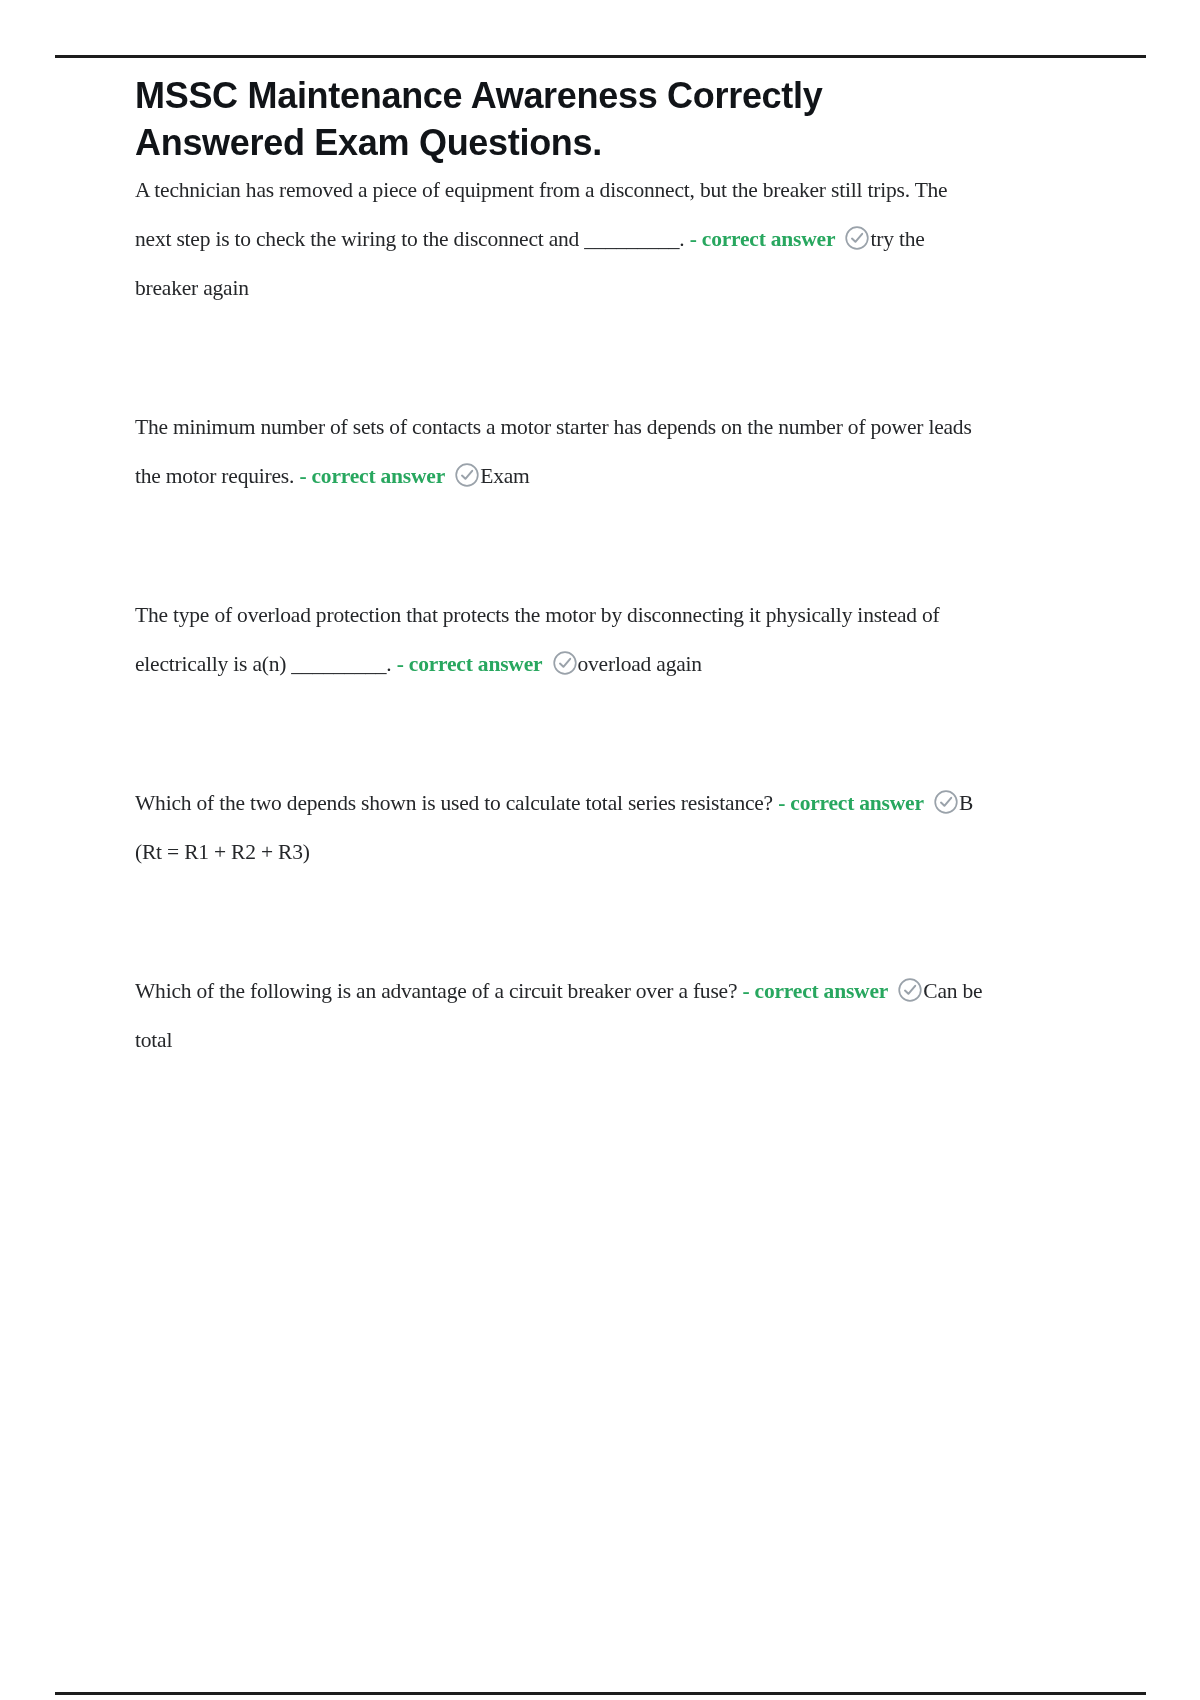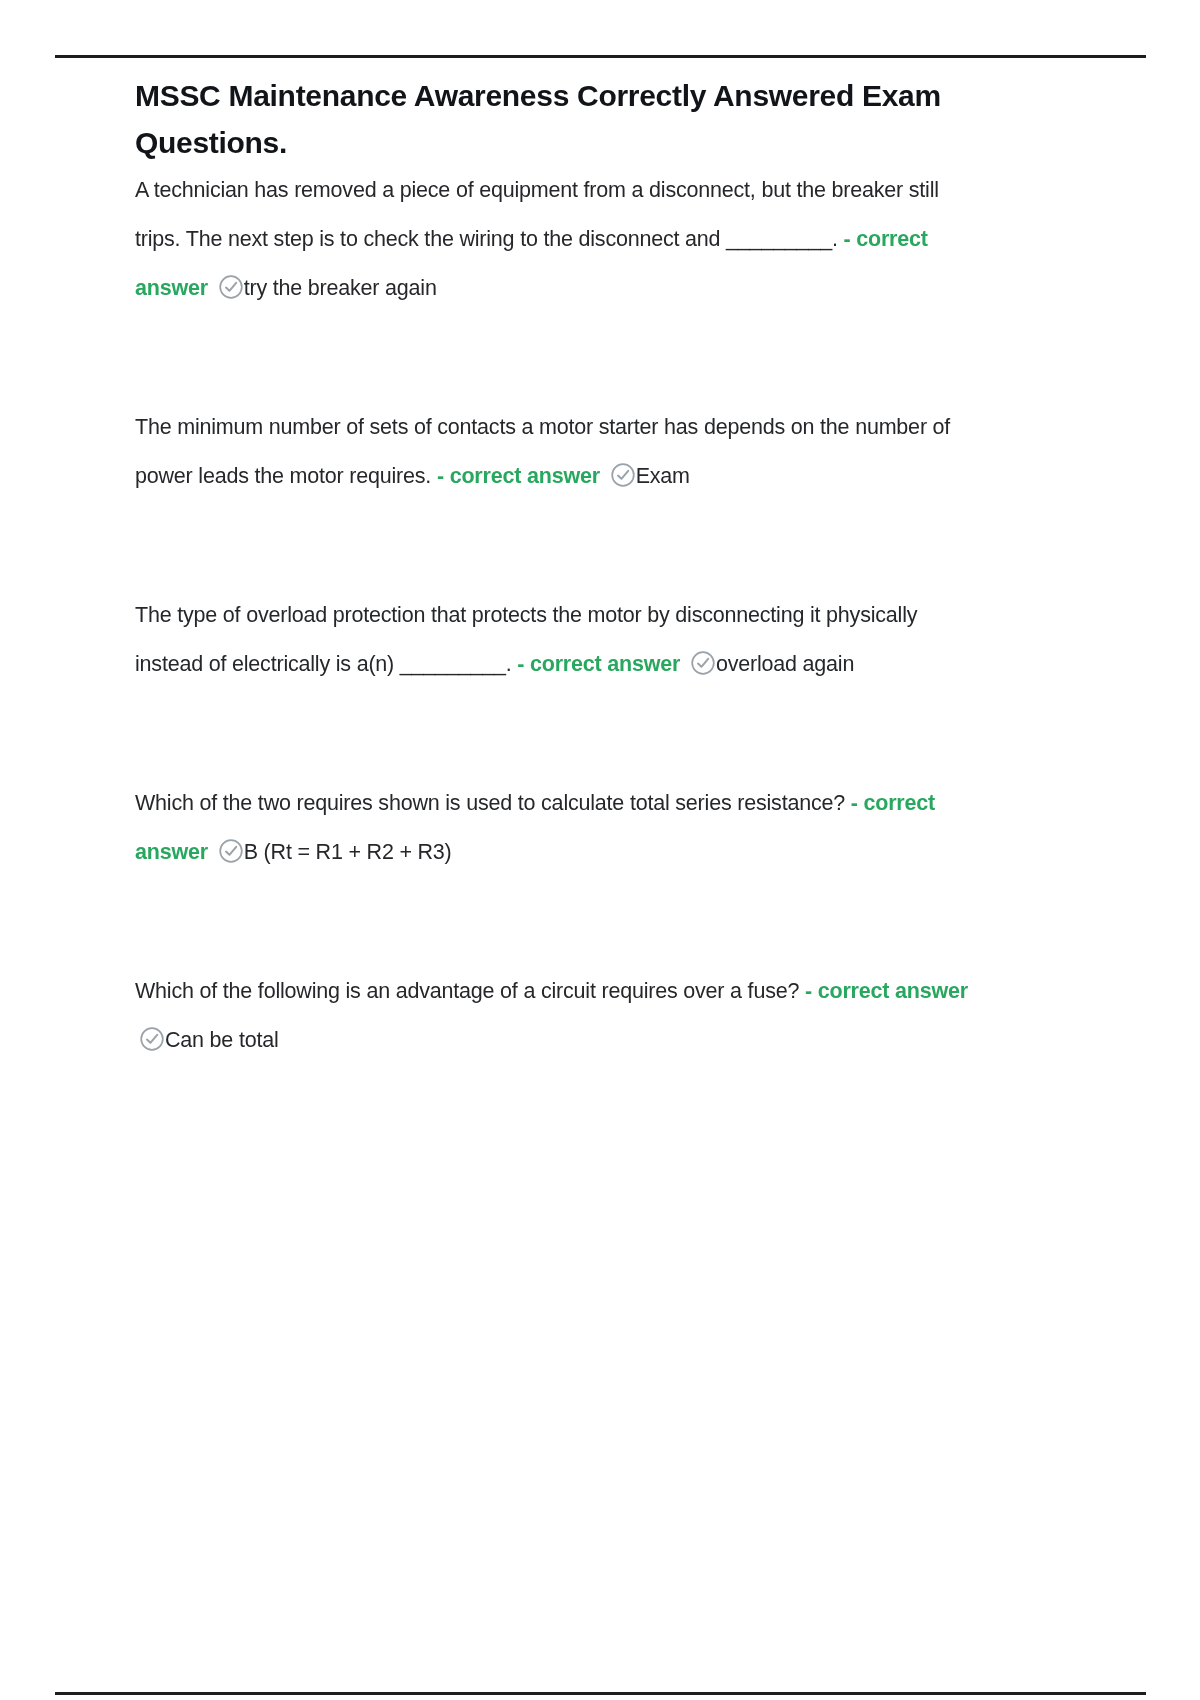--- a/index.html
+++ b/index.html
@@ -19,35 +19,36 @@
   }
   .rule-top { top: 55px; }
   .rule-bottom { top: 1692px; }
   .content {
     position: absolute;
     left: 135px;
     top: 72px;
     width: 850px;
   }
   h1.page-title {
-    font-size: 30px;
+    font-size: 36px;
     line-height: 47px;
     font-weight: 700;
     color: #111418;
     letter-spacing: -0.3px;
     margin: 0;
     max-width: 812px;
   }
   .qa {
     font-size: 21.5px;
     line-height: 49px;
     letter-spacing: -0.2px;
     color: #25272a;
     margin: 0 0 90px 0;
     text-align: left;
+    font-family: Liberation Serif, serif;
   }
   .qa:last-child { margin-bottom: 0; }
   .answer-label {
     color: var(--accent, #28a75f);
     font-weight: 700;
   }
   .check-icon {
     display: inline-block;
     vertical-align: -5px;
     margin-left: 4px;
@@ -72,26 +73,26 @@
   <p class="qa"><span>The minimum number of sets of contacts a motor starter has depends on the number of power leads the motor requires.</span> <span class="answer-label">- correct answer</span> <span class="check-icon"><svg width="26" height="26" viewBox="0 0 26 26" fill="none" xmlns="http://www.w3.org/2000/svg">
             <circle cx="13" cy="13" r="10.8" stroke="#9aa2aa" stroke-width="1.7" fill="none"></circle>
             <path d="M8 13.6 L11.4 16.8 L18.2 8.8" stroke="#9aa2aa" stroke-width="2" fill="none" stroke-linecap="round" stroke-linejoin="round"></path>
           </svg></span><span>Exam</span></p>
 
   <p class="qa"><span>The type of overload protection that protects the motor by disconnecting it physically instead of electrically is a(n) _________.</span> <span class="answer-label">- correct answer</span> <span class="check-icon"><svg width="26" height="26" viewBox="0 0 26 26" fill="none" xmlns="http://www.w3.org/2000/svg">
             <circle cx="13" cy="13" r="10.8" stroke="#9aa2aa" stroke-width="1.7" fill="none"></circle>
             <path d="M8 13.6 L11.4 16.8 L18.2 8.8" stroke="#9aa2aa" stroke-width="2" fill="none" stroke-linecap="round" stroke-linejoin="round"></path>
           </svg></span><span>overload again</span></p>
 
-  <p class="qa"><span>Which of the two requires shown is used to calculate total series resistance?</span> <span class="answer-label">- correct answer</span> <span class="check-icon"><svg width="26" height="26" viewBox="0 0 26 26" fill="none" xmlns="http://www.w3.org/2000/svg">
+  <p class="qa"><span>Which of the two depends shown is used to calculate total series resistance?</span> <span class="answer-label">- correct answer</span> <span class="check-icon"><svg width="26" height="26" viewBox="0 0 26 26" fill="none" xmlns="http://www.w3.org/2000/svg">
             <circle cx="13" cy="13" r="10.8" stroke="#9aa2aa" stroke-width="1.7" fill="none"></circle>
             <path d="M8 13.6 L11.4 16.8 L18.2 8.8" stroke="#9aa2aa" stroke-width="2" fill="none" stroke-linecap="round" stroke-linejoin="round"></path>
           </svg></span><span>B (Rt = R1 + R2 + R3)</span></p>
 
-  <p class="qa"><span>Which of the following is an advantage of a circuit requires over a fuse?</span> <span class="answer-label">- correct answer</span> <span class="check-icon"><svg width="26" height="26" viewBox="0 0 26 26" fill="none" xmlns="http://www.w3.org/2000/svg">
+  <p class="qa"><span>Which of the following is an advantage of a circuit breaker over a fuse?</span> <span class="answer-label">- correct answer</span> <span class="check-icon"><svg width="26" height="26" viewBox="0 0 26 26" fill="none" xmlns="http://www.w3.org/2000/svg">
             <circle cx="13" cy="13" r="10.8" stroke="#9aa2aa" stroke-width="1.7" fill="none"></circle>
             <path d="M8 13.6 L11.4 16.8 L18.2 8.8" stroke="#9aa2aa" stroke-width="2" fill="none" stroke-linecap="round" stroke-linejoin="round"></path>
           </svg></span><span>Can be total</span></p>
 
 </div>
 </div>
 
 <div class="rule rule-bottom"></div>
 
 </body></html>

